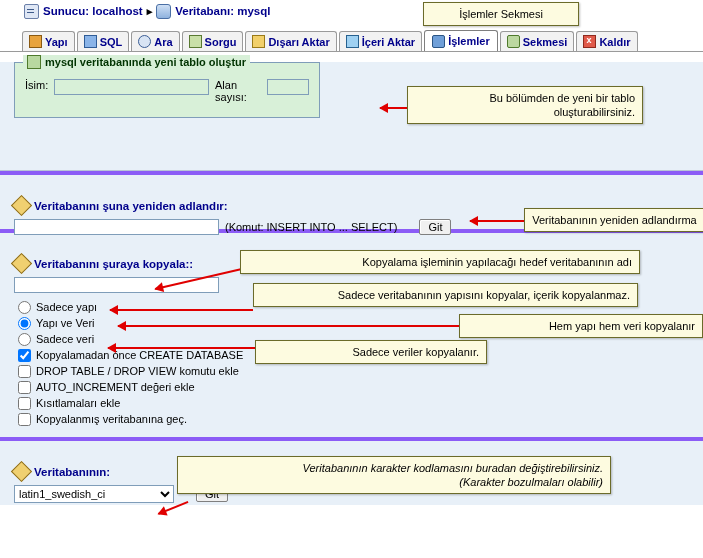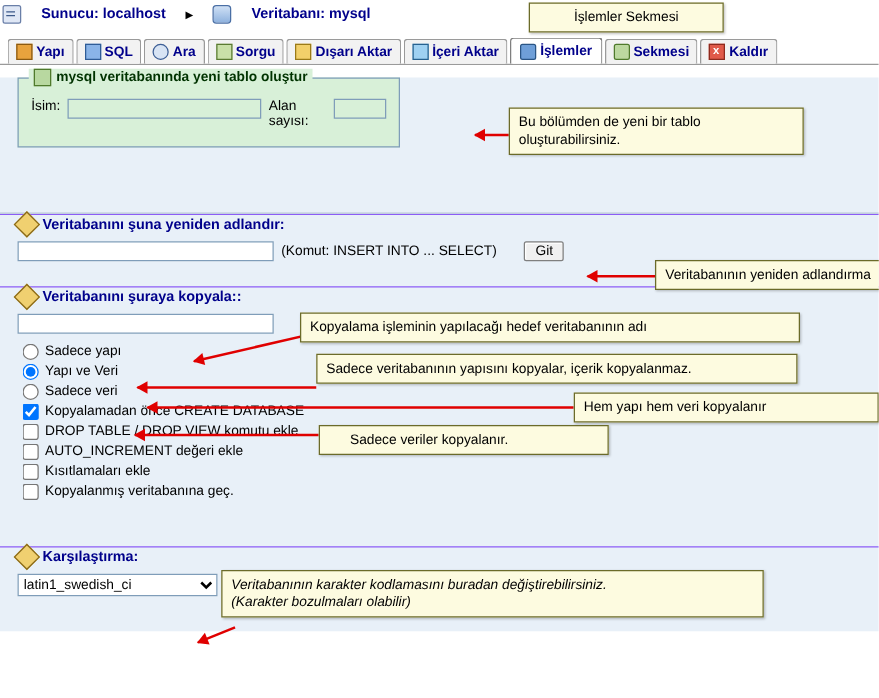--- a/index.html
+++ b/index.html
@@ -9,35 +9,35 @@
     font-family:"Liberation Sans", sans-serif;
     font-size:11px;
     color:#000000;
     position:relative;
     overflow:hidden;
   }
   
   #breadcrumb{
     position:absolute;left:0;top:0;width:703px;height:22px;
     background:#ffffff;
-    display:flex;align-items:center;gap:16px;
-    padding-left:2px;box-sizing:border-box;
+    display:flex;align-items:center;gap:4px;
+    padding-left:24px;box-sizing:border-box;
   }
   .bc-icon{width:13px;height:13px;display:inline-block;position:relative;}
   .srv-ico{background:#dfe7f5;border:1px solid #6a7fa8;border-radius:2px;}
   .srv-ico:after{content:"";position:absolute;left:2px;top:4px;width:7px;height:1px;background:#3d5a8a;box-shadow:0 3px 0 #3d5a8a;}
   .db-ico{background:linear-gradient(#cfe0f5,#8fb2de);border:1px solid #4a6fa5;border-radius:3px;}
   .bc-txt{color:#00008b;font-weight:bold;font-size:11.5px;}
   .bc-sep{color:#000;font-size:11px;font-weight:bold;}
   
   #tabs{
     position:absolute;left:0;top:30px;width:703px;height:22px;
     border-bottom:1px solid #9a9a9a;
     display:flex;align-items:flex-end;gap:2px;
-    padding-left:6px;box-sizing:border-box;
+    padding-left:22px;box-sizing:border-box;
     background:#ffffff;
   }
   .tab{
     display:flex;align-items:center;gap:3px;
     height:19px;padding:0 6px;
     border:1px solid #9a9a9a;border-bottom:none;
     border-radius:3px 3px 0 0;
     background:#f2f2f2;
     font-size:11px;font-weight:bold;color:#00008b;
     cursor:pointer;white-space:nowrap;
@@ -87,21 +87,21 @@
   }
   .hdr{
     display:flex;align-items:center;gap:5px;
     font-weight:bold;color:#00008b;font-size:11.5px;
     margin:0 0 6px 14px;
   }
   .hdr .pico{
     width:13px;height:13px;display:inline-block;
     background:#f0d070;border:1px solid #8a6a1a;transform:rotate(-45deg);
   }
-  .sec{padding:0 0 10px 0;background:#e8f0f8;border-top:1px solid #8b5cf6;}
+  .sec{padding:23px 0 10px 0;background:#e8f0f8;border-top:4px solid #8b5cf6;}
   .rowline{display:flex;align-items:center;gap:6px;margin-left:14px;font-size:11px;}
   .btn{
     border:1px solid #7f7f7f;background:#f0f0f0;
     font-family:"Liberation Sans", sans-serif;font-size:11px;
     padding:1px 8px;cursor:pointer;border-radius:2px;
     box-shadow:inset 1px 1px 0 #ffffff;
     margin-left:16px;
   }
   .cmt{font-size:11px;color:#000;}
   .chk{display:flex;align-items:center;gap:5px;margin-left:18px;height:16px;font-size:11px;}
@@ -120,20 +120,21 @@
   
   .note{
     position:absolute;
     background:#fdfbe0;
     border:1px solid #6b6b2a;
     font-size:11px;line-height:14px;
     padding:4px 7px;
     color:#000;
     box-shadow:1px 1px 2px rgba(0,0,0,.25);
     z-index:20;
+    text-align:right;
   }
   .arrow{position:absolute;z-index:19;}
   .arrow .shaft{position:absolute;background:#e00000;height:2px;top:0;left:0;}
   .arrow .head{
     position:absolute;width:0;height:0;
     border-top:5px solid transparent;border-bottom:5px solid transparent;
     border-right:9px solid #e00000;top:-4px;left:-1px;
   }
 </style>
 </head>
@@ -255,21 +256,21 @@
       <label class="chk">
           <input type="checkbox" style="">
           <span>Kopyalanmış veritabanına geç.</span>
         </label>
     </div>
   </div>
 
   <div class="sec" style="height:68px;box-sizing:border-box;">
     <div class="hdr">
       <span class="pico"></span>
-      <span>Karşılaştırma:</span>
+      <span>Veritabanının:</span>
     </div>
     <div class="rowline">
       <select class="sel">
         <option>latin1_swedish_ci</option>
       </select>
       <button class="btn">Git</button>
     </div>
   </div>
 
 </div>

